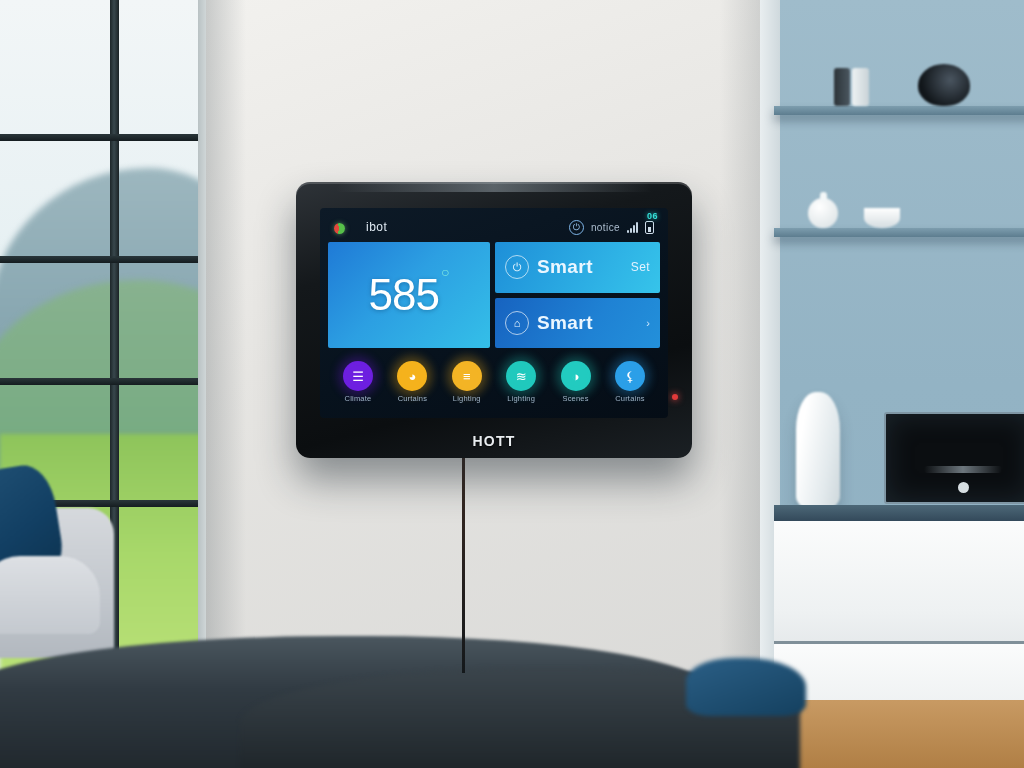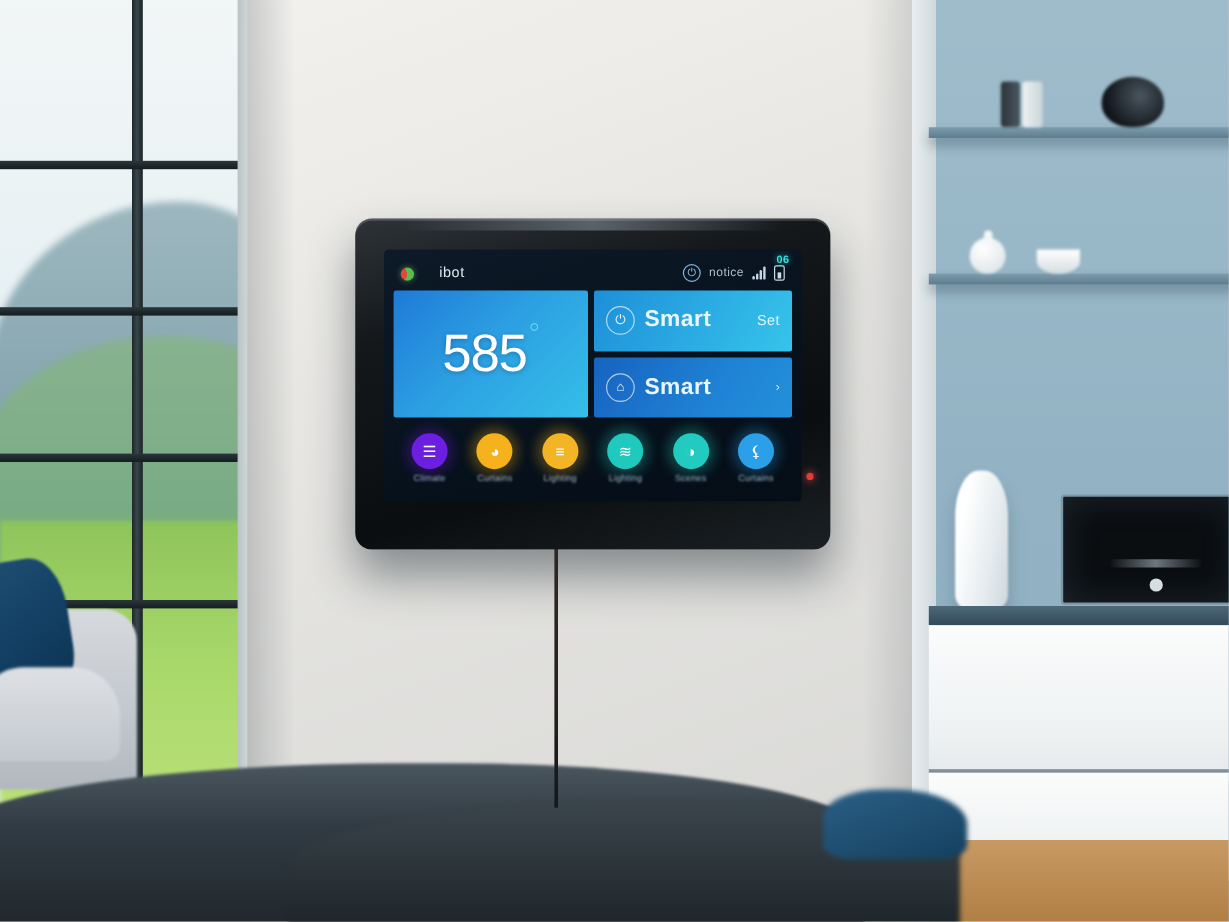--- a/index.html
+++ b/index.html
@@ -498,13 +498,14 @@
       <div class="qa">
         <span class="qa-circle qa-glow" style="background:#2b9fe8">
             <span class="qa-ic">⚸</span>
           </span>
         <span class="qa-label">Curtains</span>
       </div>
 
     </div>
   </div>
 
+  <div class="brand">HOTT</div>
 </div>
 
 </body></html>

